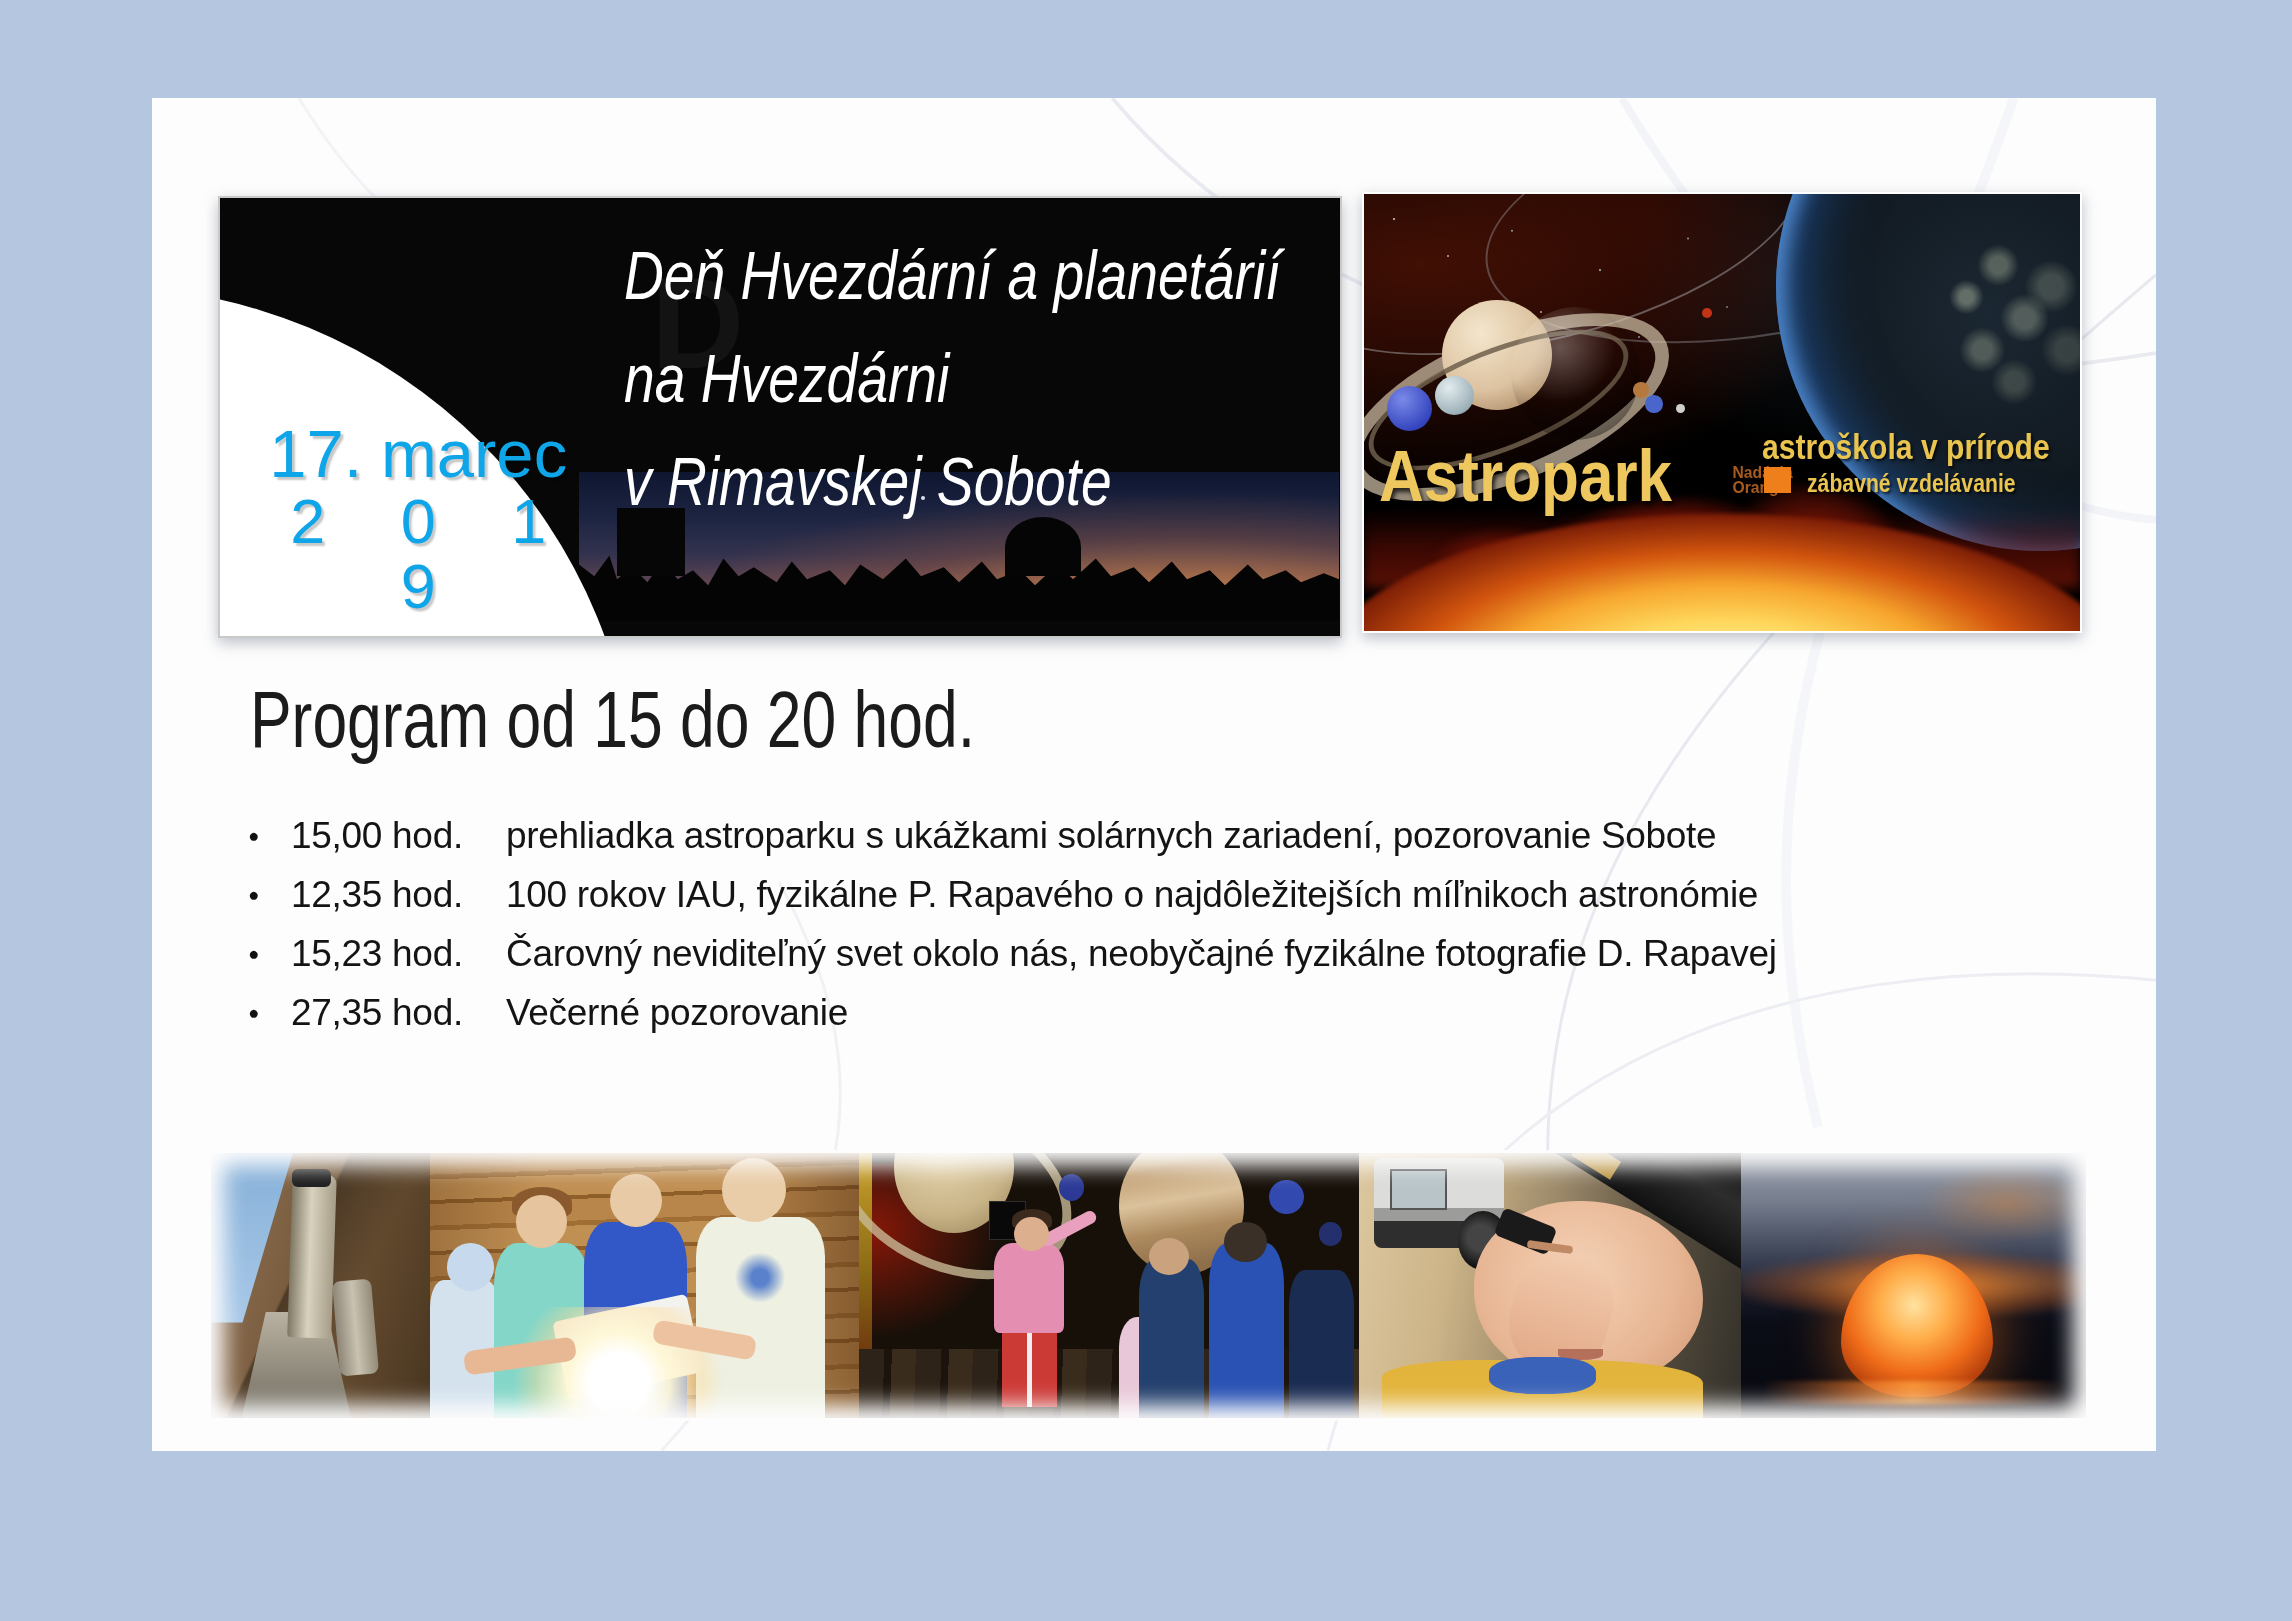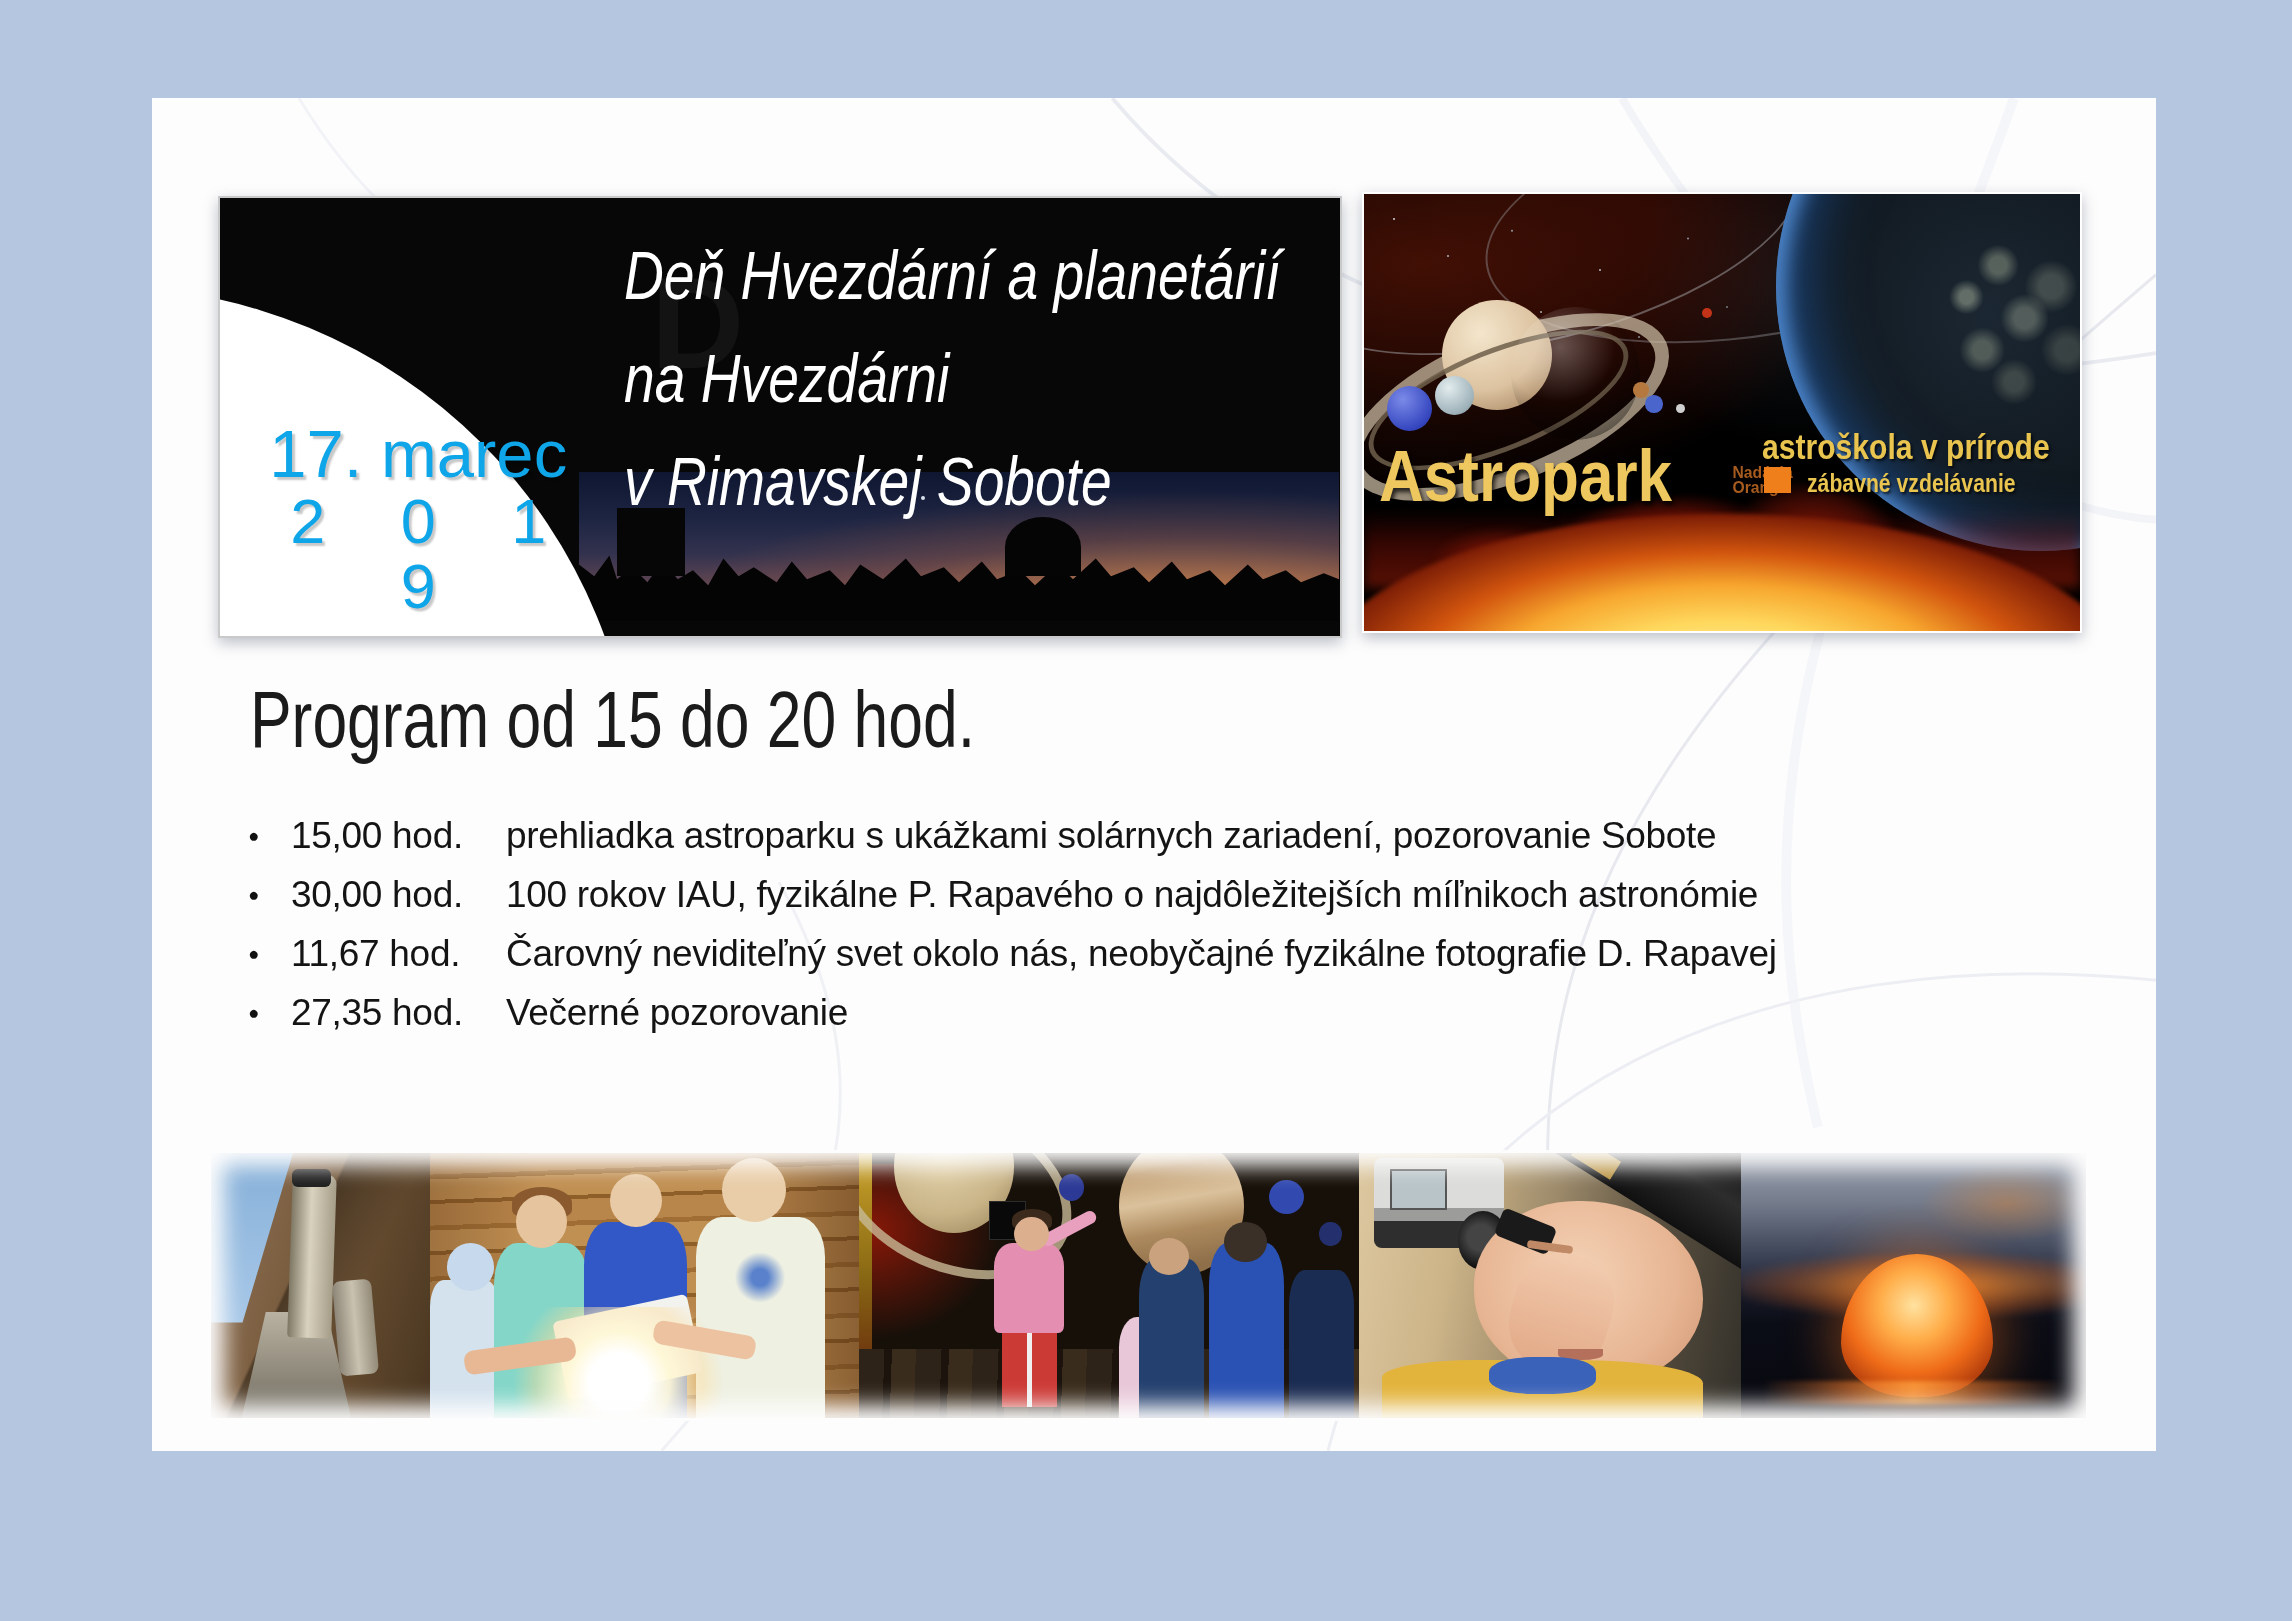--- a/index.html
+++ b/index.html
@@ -267,24 +267,24 @@
       <div class="osq"></div>
       <div class="tag2">zábavné vzdelávanie</div>
     </div>
 
     <h1 class="heading">Program od 15 do 20 hod.</h1>
     <ul class="program">
       <li>
         <span class="t">15,00 hod.</span><span class="d">prehliadka astroparku s ukážkami solárnych zariadení, pozorovanie Sobote</span>
       </li>
       <li>
-        <span class="t">30,00 hod.</span><span class="d">100 rokov IAU, fyzikálne P. Rapavého o najdôležitejších míľnikoch astronómie</span>
+        <span class="t">12,35 hod.</span><span class="d">100 rokov IAU, fyzikálne P. Rapavého o najdôležitejších míľnikoch astronómie</span>
       </li>
       <li>
-        <span class="t">11,67 hod.</span><span class="d">Čarovný neviditeľný svet okolo nás, neobyčajné fyzikálne fotografie D. Rapavej</span>
+        <span class="t">15,23 hod.</span><span class="d">Čarovný neviditeľný svet okolo nás, neobyčajné fyzikálne fotografie D. Rapavej</span>
       </li>
       <li>
         <span class="t">27,35 hod.</span><span class="d">Večerné pozorovanie</span>
       </li>
     </ul>
 
     <div class="strip">
       <div class="ph p1">
         <div class="sky"></div>
         <div class="arc"></div>

